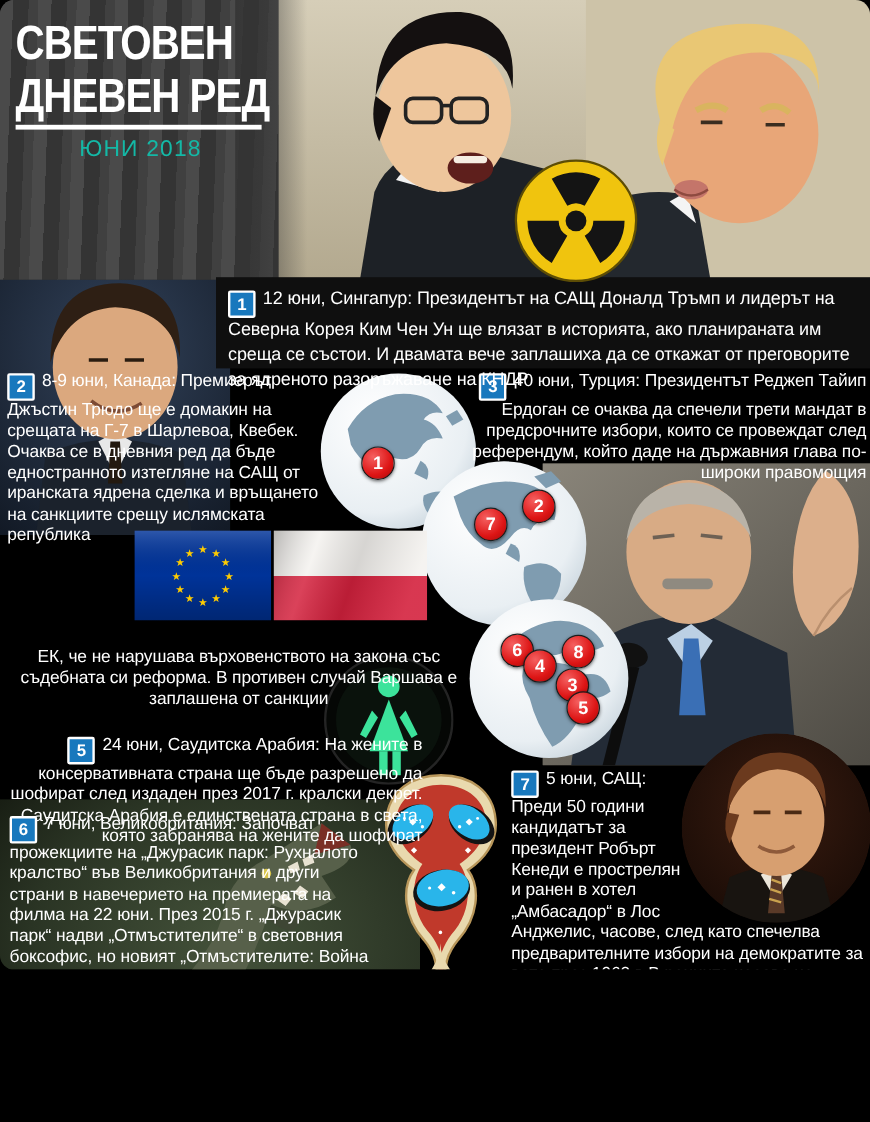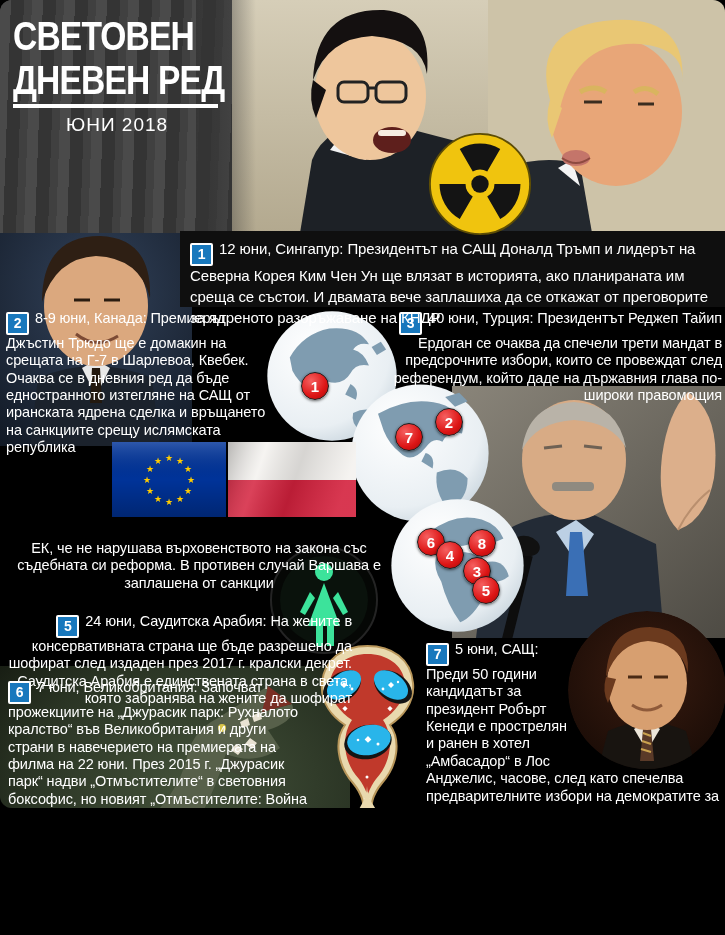--- a/index.html
+++ b/index.html
@@ -15,21 +15,21 @@
   
   .curtain{left:0;top:0;width:232px;height:233px;z-index:6;
     background:repeating-linear-gradient(92deg,#4a4a4a 0 11px,#343434 11px 24px,#404040 24px 32px),
                linear-gradient(#4a4a4a,#2e2e2e);}
   .curtain-fade{left:196px;top:0;width:60px;height:233px;z-index:7;
     background:linear-gradient(90deg,rgba(52,52,52,0.9),rgba(52,52,52,0));}
   .title{position:absolute;color:#fff;font-weight:bold;font-size:40px;letter-spacing:-1px;
          transform:scaleX(.84);transform-origin:left top;white-space:nowrap;z-index:20;}
   .t1{left:13px;top:14px;} .t2{left:13px;top:58px;}
   .rule{left:13px;top:104px;width:205px;height:4px;background:#fff;z-index:20;}
-  .subtitle{position:absolute;left:66px;top:114px;color:#ffffff;font-size:19px;letter-spacing:1px;z-index:20;}
+  .subtitle{position:absolute;left:66px;top:114px;color:#14b8a6;font-size:19px;letter-spacing:1px;z-index:20;}
   
   .photo{position:absolute;overflow:hidden;}
   .kim{left:180px;top:0;width:310px;height:233px;z-index:4;}
   .trump{left:488px;top:0;width:237px;height:233px;z-index:4;}
   .trudeau{left:0;top:228px;width:192px;height:218px;z-index:5;}
   .erdogan{left:452px;top:386px;width:273px;height:252px;z-index:5;}
   .kennedy{left:568px;top:611px;width:158px;height:158px;border-radius:50%;z-index:12;}
   .dino{left:0;top:666px;width:350px;height:269px;z-index:3;}
   .bar1{left:180px;top:231px;width:545px;height:76px;background:#0f0f0f;z-index:8;}
   

